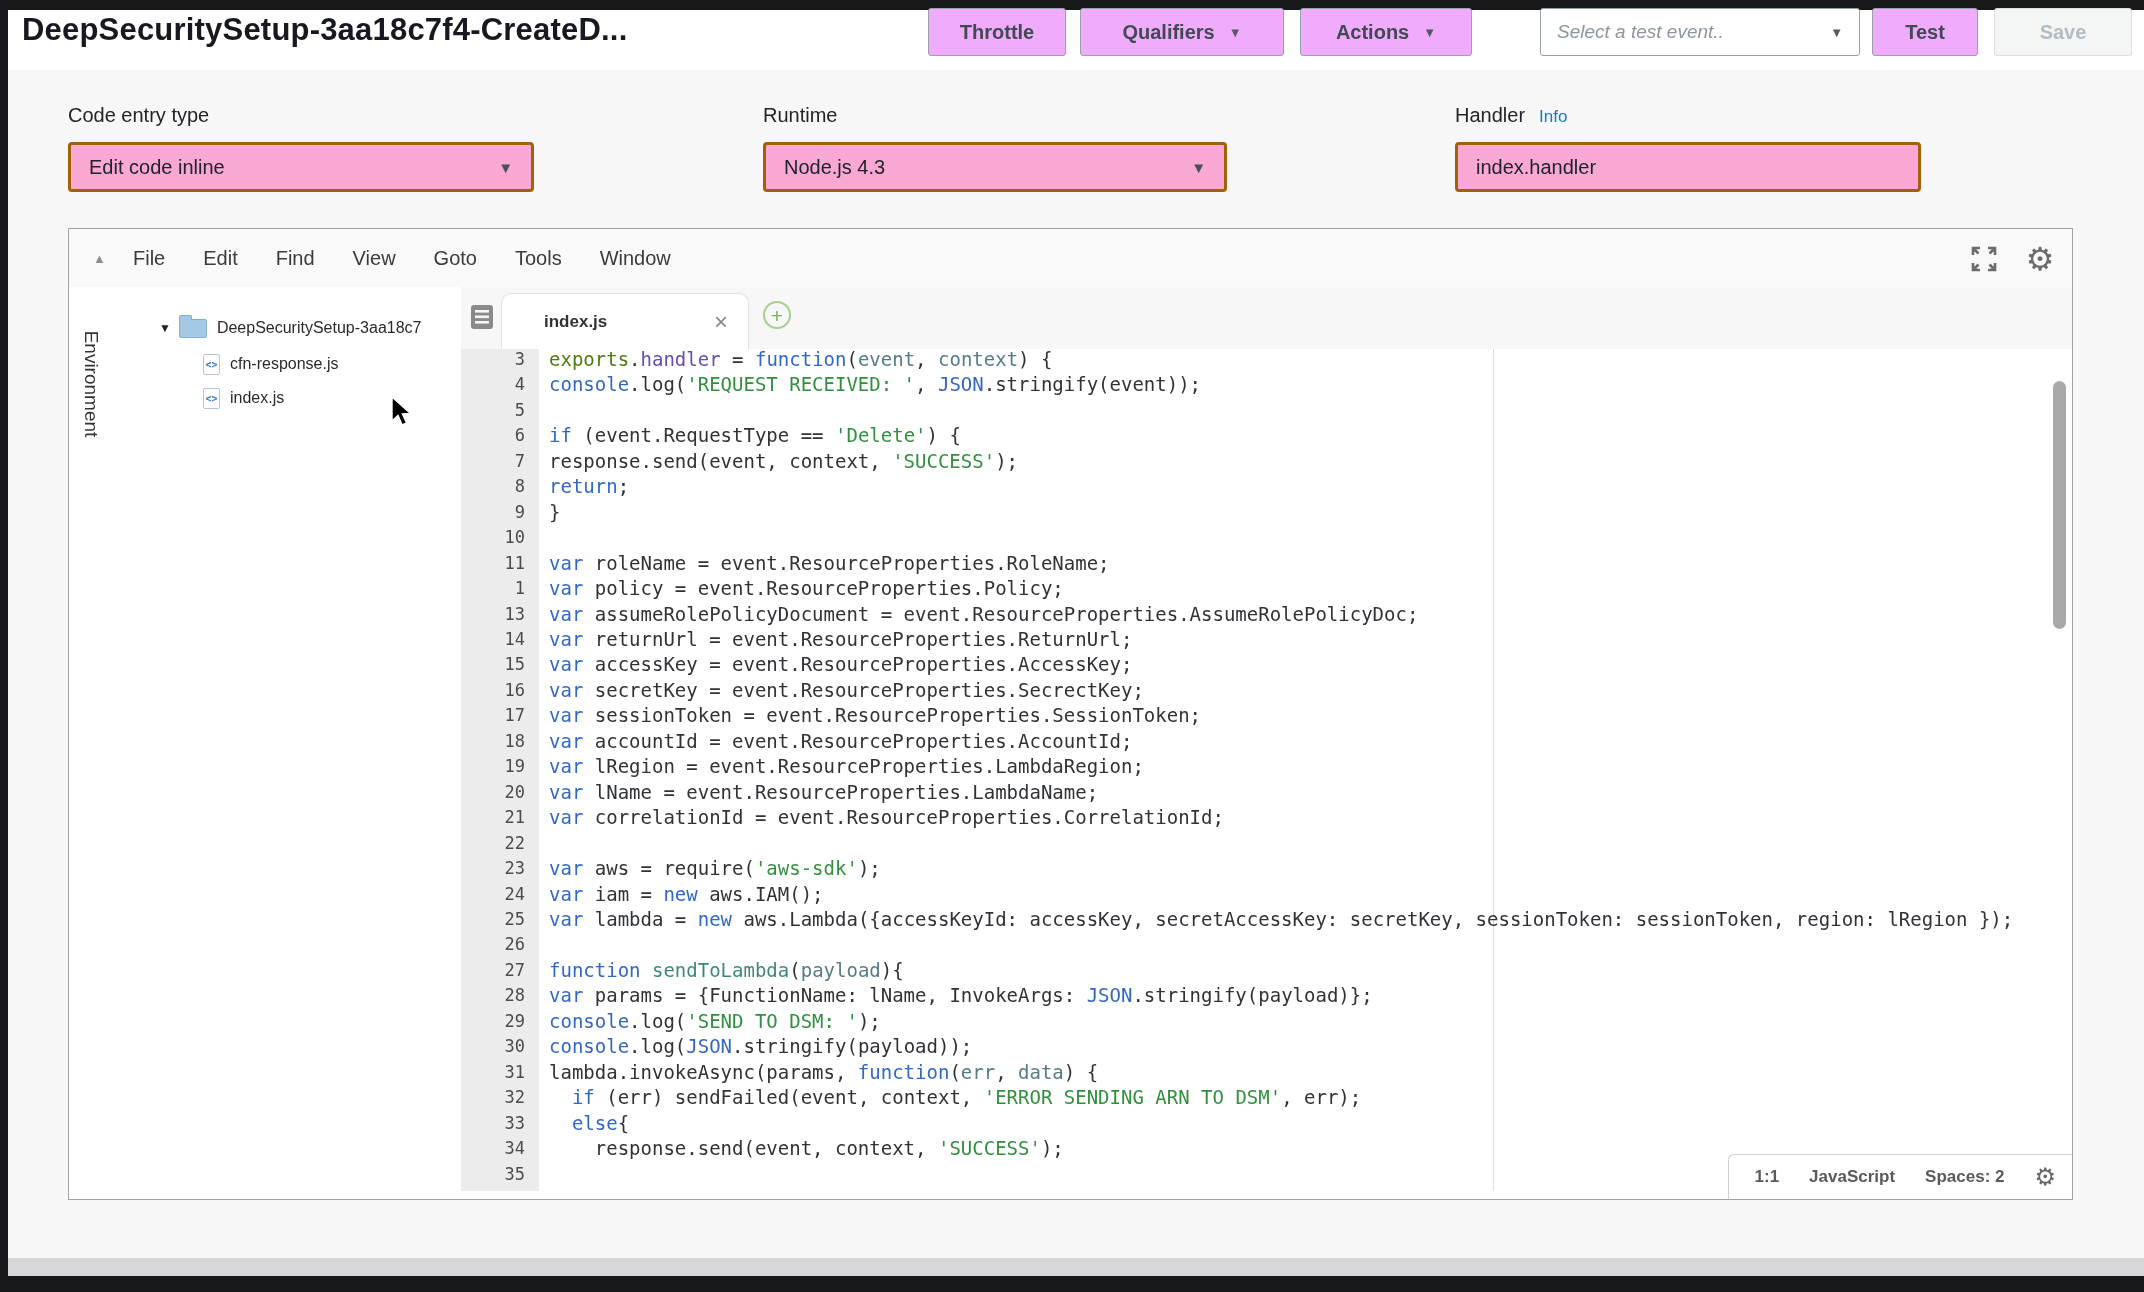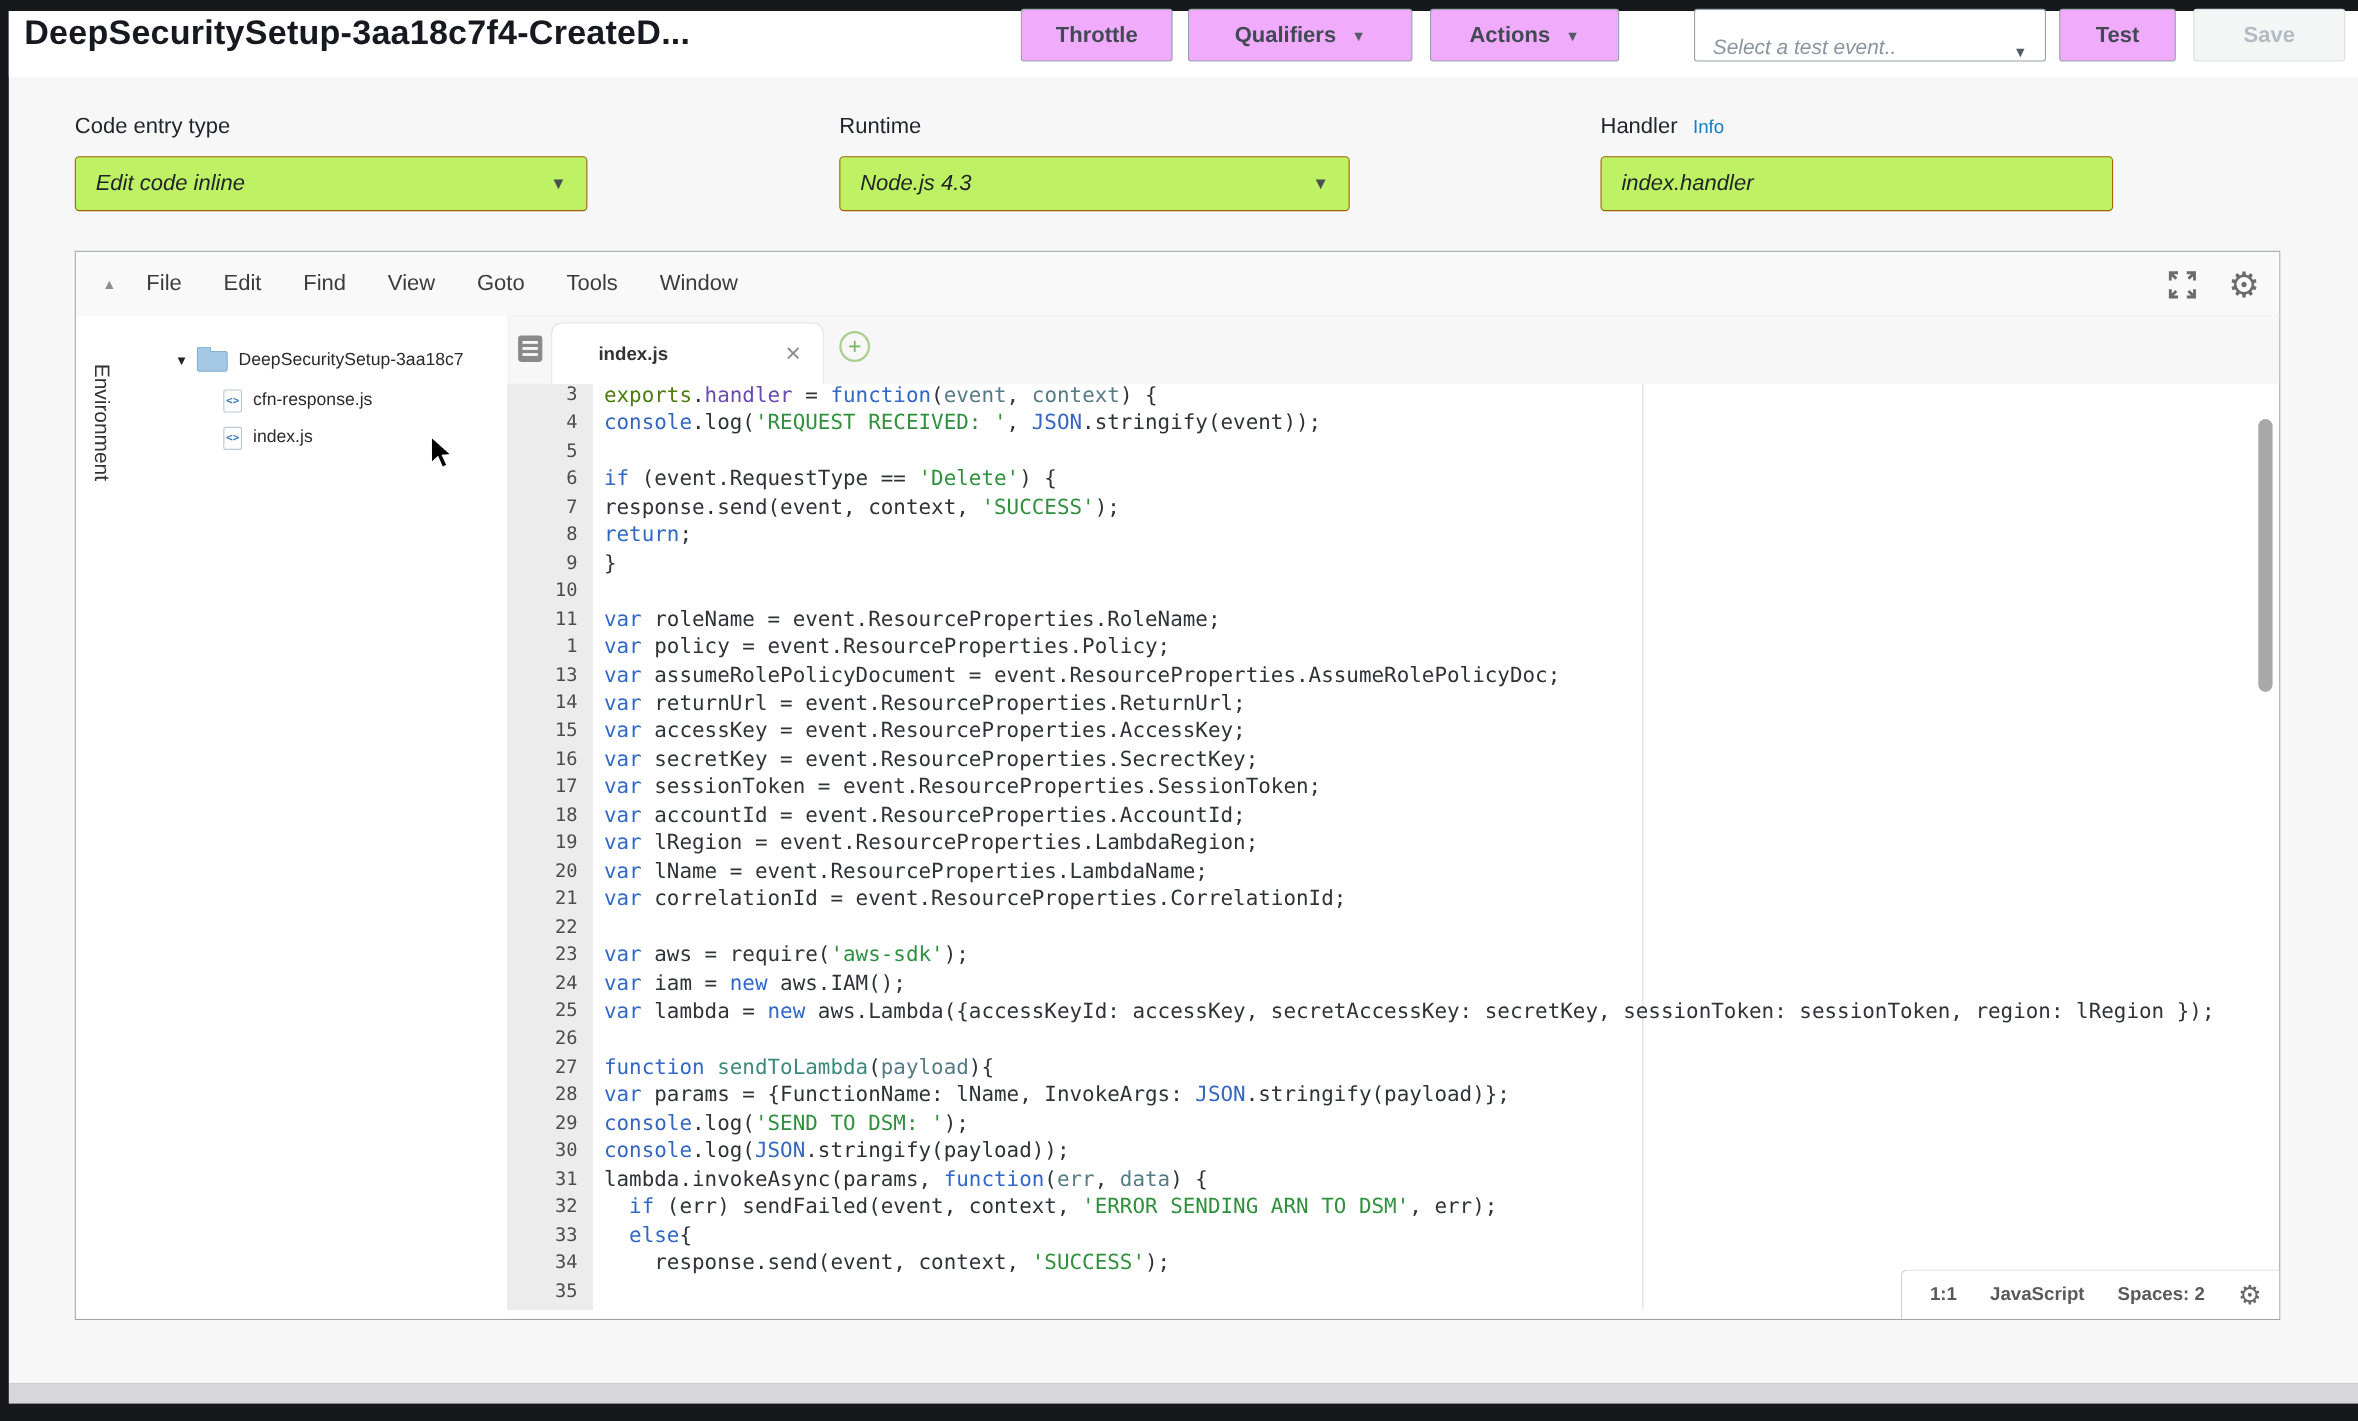--- a/index.html
+++ b/index.html
@@ -14,31 +14,31 @@
   
   .header{position:absolute;left:0;top:0;width:100%;height:60px;background:#ffffff;}
   .fn-title{position:absolute;left:14px;top:2px;font-size:31px;font-weight:bold;color:#16191f;letter-spacing:0.2px;white-space:nowrap;}
   .btn{position:absolute;top:-2px;height:48px;box-sizing:border-box;background:#f0abfc;border:1px solid #97a1a8;border-radius:3px;
        display:flex;align-items:center;justify-content:center;gap:14px;font-size:20px;font-weight:700;color:#414a52;cursor:pointer;}
   .btn .caret{font-size:13px;color:#545b64;}
   .btn-throttle{left:920px;width:138px;}
   .btn-qualifiers{left:1072px;width:204px;text-align:right;}
   .btn-actions{left:1292px;width:172px;}
   .select-test{position:absolute;top:-2px;left:1532px;width:320px;height:48px;box-sizing:border-box;background:#fff;border:1px solid #97a1a8;border-radius:3px;
-       display:flex;align-items:flex-end;padding:0 16px;cursor:pointer;gap:48px;}
+       display:flex;align-items:center;padding:0 16px;cursor:pointer;gap:48px;}
   .select-test .ph{flex:1;font-style:italic;font-size:19px;color:#8b95a0;}
   .select-test .caret{font-size:13px;color:#545b64;}
   .btn-test{left:1864px;width:106px;}
   .btn-save{left:1986px;width:138px;background:#f4f5f5;border-color:#d9dde0;color:#b3bcc2;cursor:default;}
 
   
   .form-label{position:absolute;font-size:20px;color:#21252b;white-space:nowrap;}
   .info-link{color:#0f7fbf;font-size:17px;margin-left:14px;font-weight:normal;cursor:pointer;}
-  .control{position:absolute;top:132px;height:50px;box-sizing:border-box;background:#bef264;border:1px solid #a16207;border-radius:4px;
-       display:flex;align-items:center;padding:0 18px;font-size:20px;color:#202428;font-style:italic;}
+  .control{position:absolute;top:132px;height:50px;box-sizing:border-box;background:#f9a8d4;border:3px solid #a16207;border-radius:4px;
+       display:flex;align-items:center;padding:0 18px;font-size:20px;color:#202428;}
   .control .caret{margin-left:auto;font-size:15px;color:#4a4f54;}
 
   
   .editor{position:absolute;left:60px;top:218px;width:2005px;height:972px;box-sizing:border-box;background:#fff;border:1px solid #9fa3a8;}
   .menubar{position:absolute;left:0;top:0;right:0;height:58px;background:#f9f9f9;border-bottom:1px solid #e3e3e3;display:flex;align-items:center;}
   .collapse-tri{position:absolute;left:24px;top:22px;font-size:13px;color:#8f8f8f;cursor:pointer;}
   .menu-items{position:absolute;left:64px;top:0;height:100%;display:flex;align-items:center;gap:38px;}
   .menu-item{font-size:20px;color:#3b3b3b;cursor:pointer;}
   .icon-btn{position:absolute;top:14px;width:34px;height:32px;display:flex;align-items:center;justify-content:center;cursor:pointer;}
   .icon-expand{left:1898px;}

